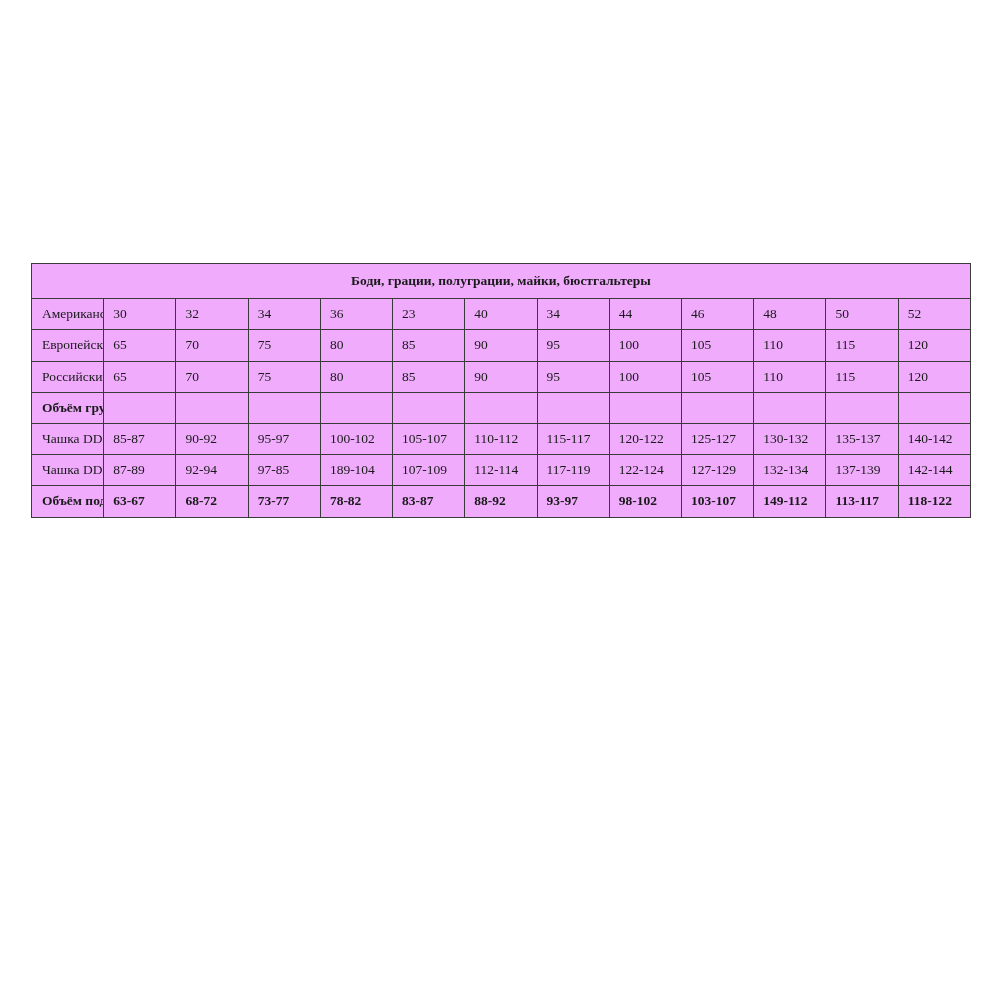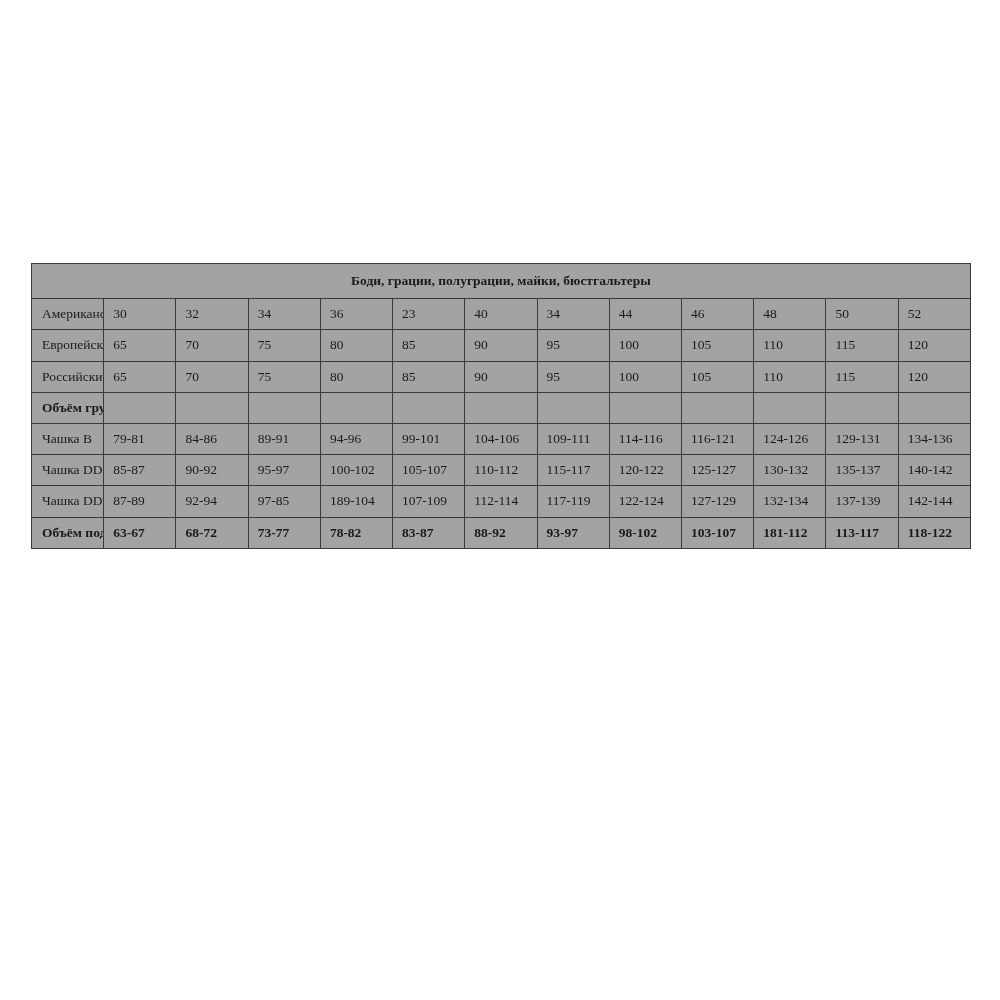--- a/index.html
+++ b/index.html
@@ -22,21 +22,21 @@
   .table-wrap {
     position: absolute;
     left: 31px;
     top: 263px;
     width: 940px;
   }
   table.size-table {
     border-collapse: collapse;
     width: 940px;
     table-layout: fixed;
-    background: #a3a3a3;
+    background: #f0abfc;
   }
   table.size-table td,
   table.size-table th {
     border: 1px solid #3a3a3a;
     font-size: 13.5px;
     line-height: 1.2;
     padding: 7px 8px 7px 9px;
     text-align: left;
     vertical-align: middle;
     font-weight: normal;
@@ -130,35 +130,20 @@
             <td class="datacell bold"></td>
             <td class="datacell-wide bold"></td>
             <td class="datacell-wide bold"></td>
             <td class="datacell-wide bold"></td>
             <td class="datacell-wide bold"></td>
             <td class="datacell-wide bold"></td>
             <td class="datacell-wide bold"></td>
             <td class="datacell-wide bold"></td>
           </tr>
           <tr>
-            <td class="rowlabel">Чашка B</td>
-            <td class="datacell">79-81</td>
-            <td class="datacell">84-86</td>
-            <td class="datacell">89-91</td>
-            <td class="datacell">94-96</td>
-            <td class="datacell">99-101</td>
-            <td class="datacell-wide">104-106</td>
-            <td class="datacell-wide">109-111</td>
-            <td class="datacell-wide">114-116</td>
-            <td class="datacell-wide">116-121</td>
-            <td class="datacell-wide">124-126</td>
-            <td class="datacell-wide">129-131</td>
-            <td class="datacell-wide">134-136</td>
-          </tr>
-          <tr>
             <td class="rowlabel">Чашка DD(E)</td>
             <td class="datacell">85-87</td>
             <td class="datacell">90-92</td>
             <td class="datacell">95-97</td>
             <td class="datacell">100-102</td>
             <td class="datacell">105-107</td>
             <td class="datacell-wide">110-112</td>
             <td class="datacell-wide">115-117</td>
             <td class="datacell-wide">120-122</td>
             <td class="datacell-wide">125-127</td>
@@ -185,20 +170,20 @@
             <td class="rowlabel bold">Объём под грудью (см)</td>
             <td class="datacell bold">63-67</td>
             <td class="datacell bold">68-72</td>
             <td class="datacell bold">73-77</td>
             <td class="datacell bold">78-82</td>
             <td class="datacell bold">83-87</td>
             <td class="datacell-wide bold">88-92</td>
             <td class="datacell-wide bold">93-97</td>
             <td class="datacell-wide bold">98-102</td>
             <td class="datacell-wide bold">103-107</td>
-            <td class="datacell-wide bold">181-112</td>
+            <td class="datacell-wide bold">149-112</td>
             <td class="datacell-wide bold">113-117</td>
             <td class="datacell-wide bold">118-122</td>
           </tr>
         </tbody>
     </table>
   </div>
 </div>
 
 </body></html>

